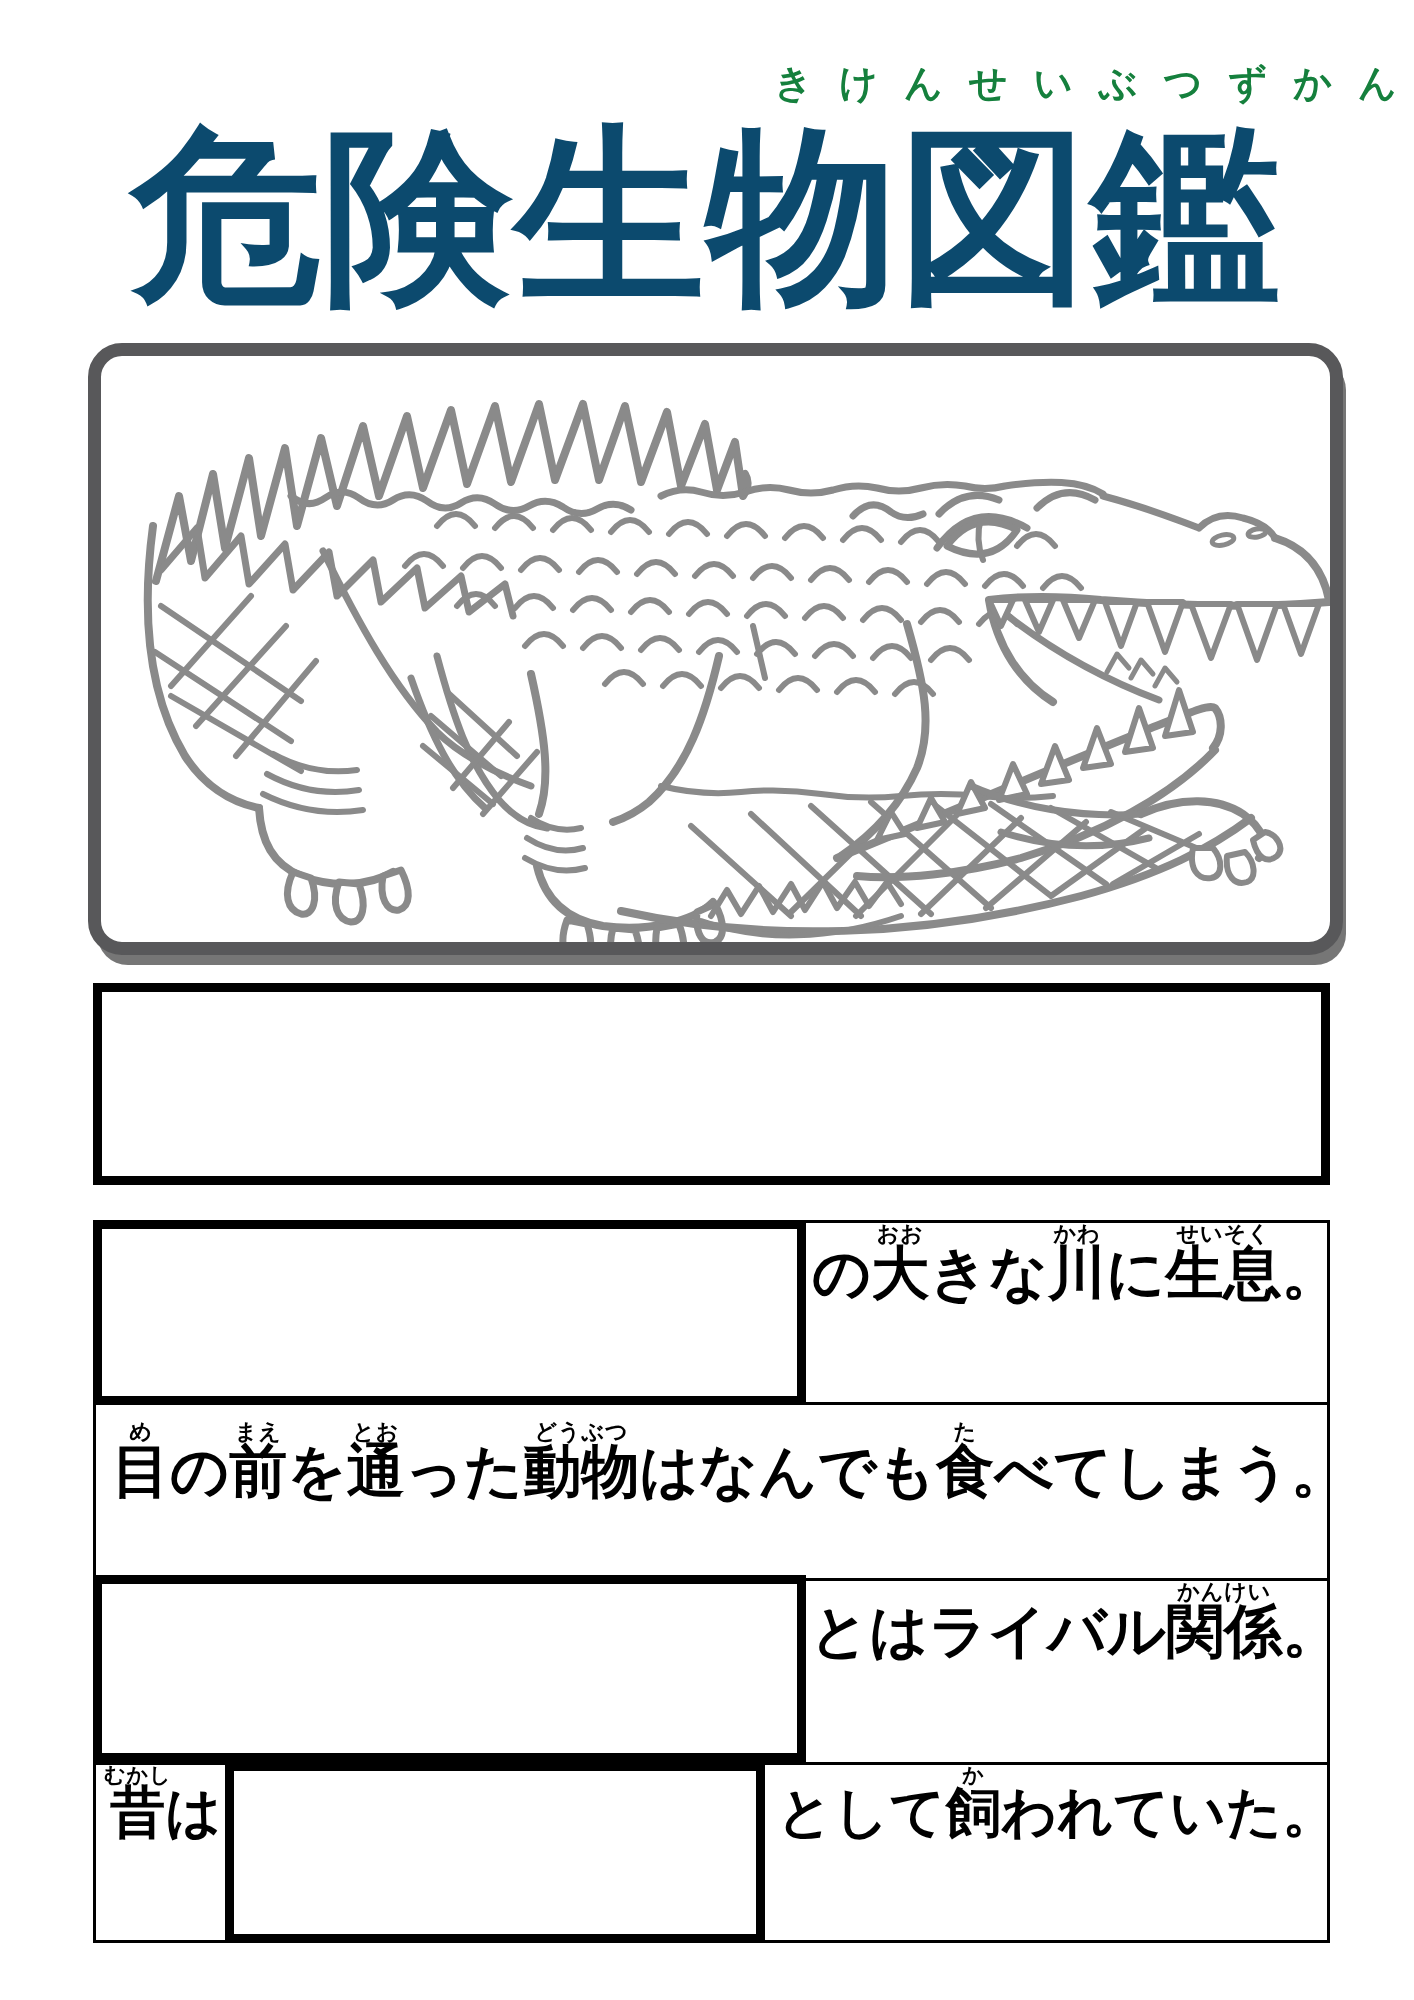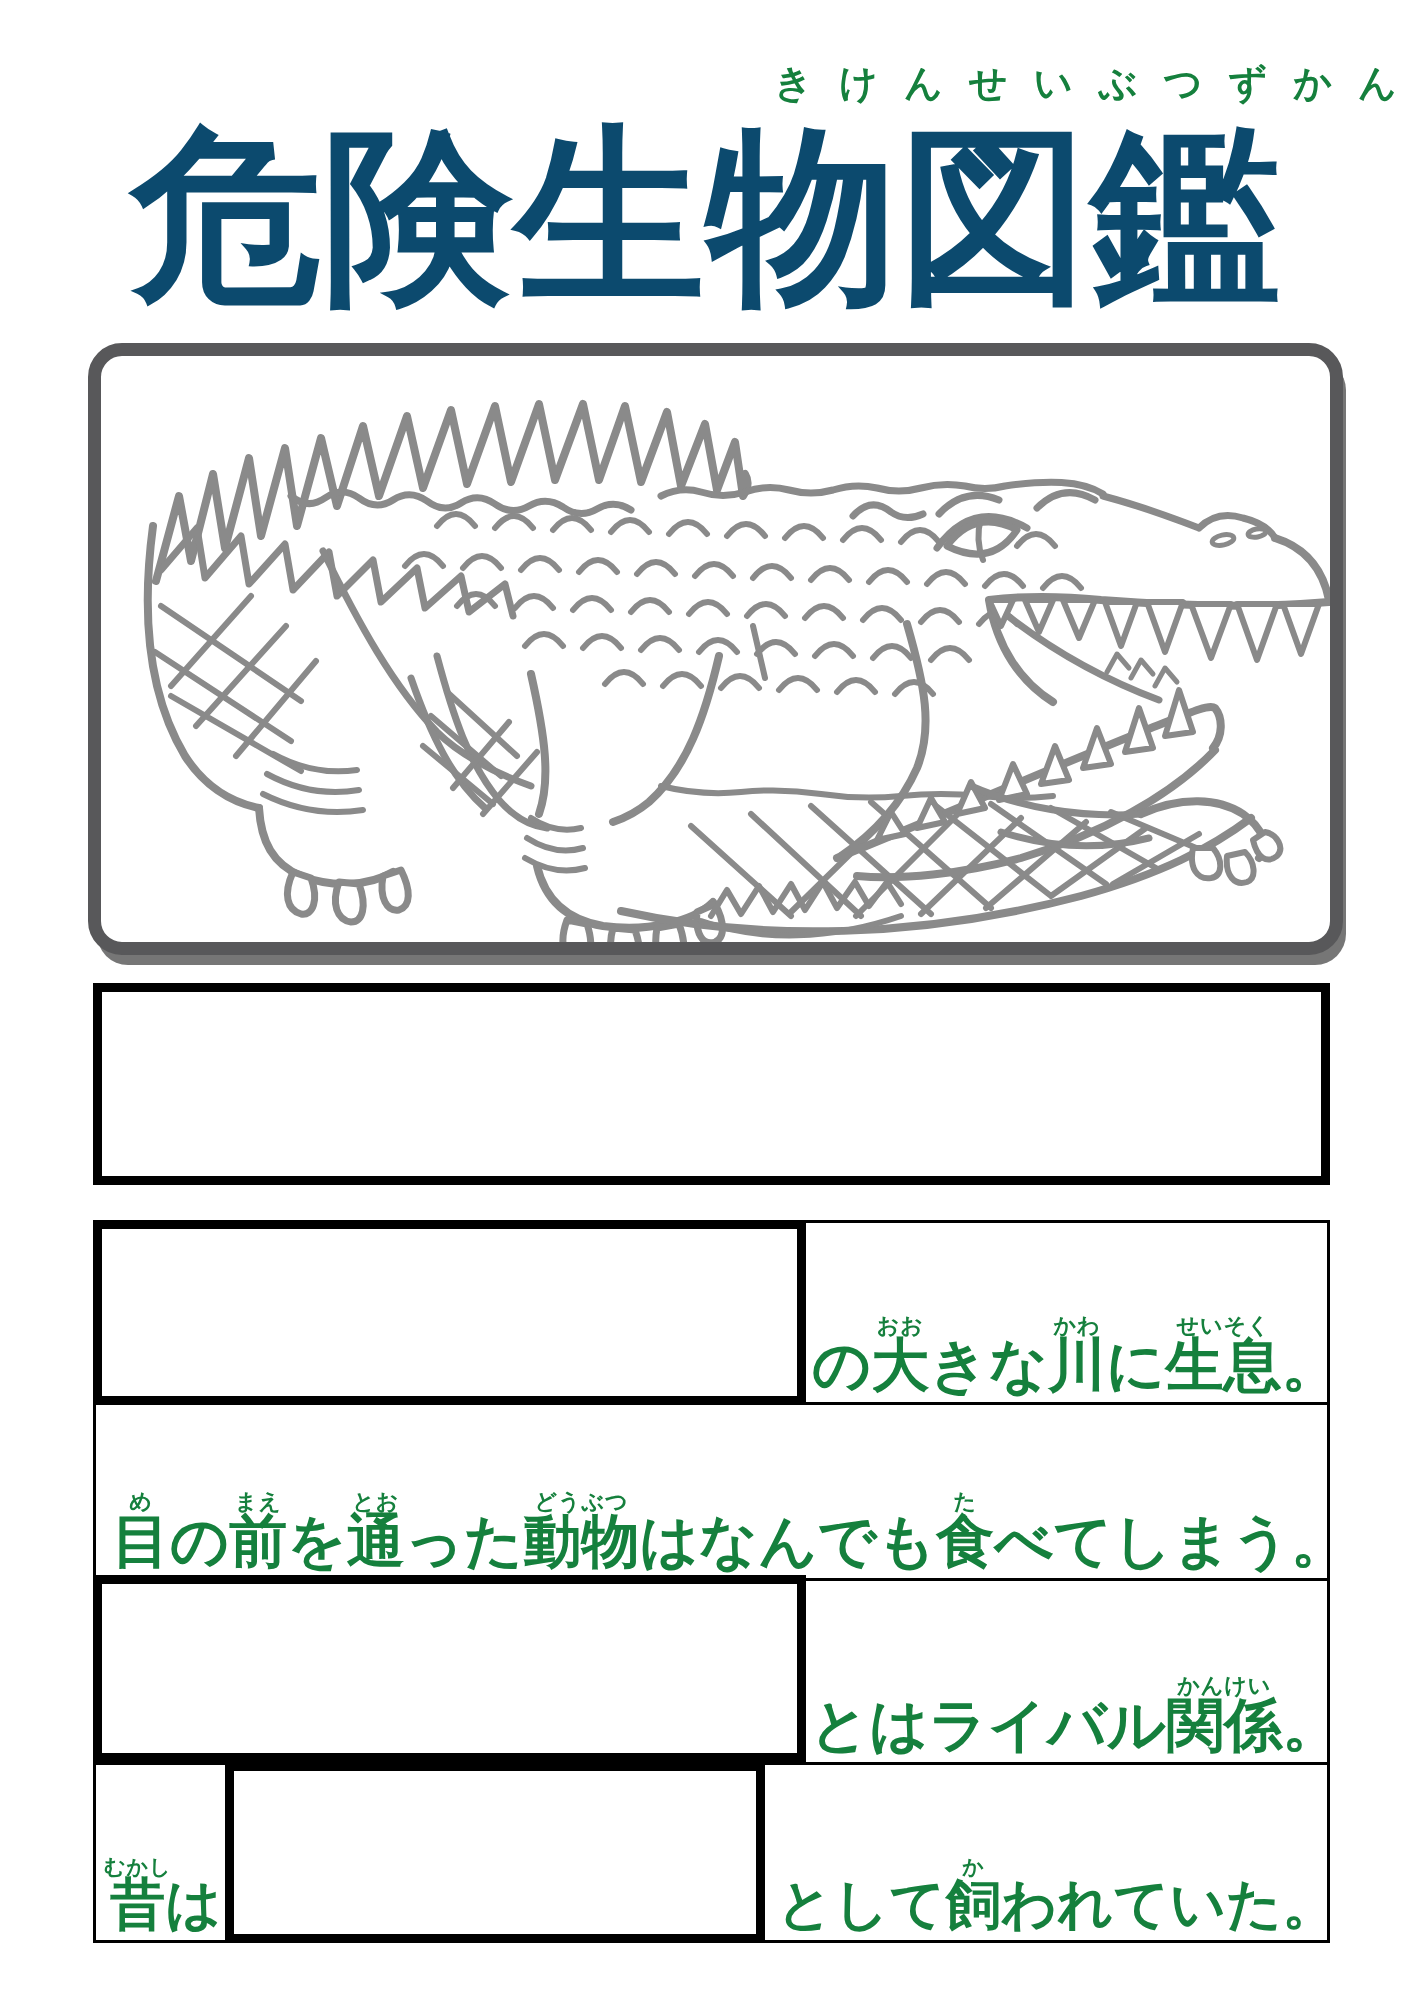--- a/index.html
+++ b/index.html
@@ -22,22 +22,22 @@
   .pic-frame svg{display:block;width:100%;height:100%;}
 
   
   .name-box{position:absolute;left:93px;top:983px;width:1237px;height:202px;
     box-sizing:border-box;border:9px solid #000;background:#fff;}
 
   
   .info-table{position:absolute;left:93px;top:1220px;width:1237px;height:723px;
     box-sizing:border-box;border:3px solid #000;background:#fff;}
   .divider-h{position:absolute;left:-3px;width:1237px;height:3px;background:#000;}
-  .cell{position:absolute;display:flex;align-items:flex-end;box-sizing:border-box;
-    font-weight:bold;color:#15803d;white-space:nowrap;overflow:visible;line-height:1.12;}
+  .cell{position:absolute;display:flex;box-sizing:border-box;
+    font-weight:bold;color:#000000;white-space:nowrap;overflow:visible;line-height:1.12;}
   .cell-58{font-size:58px;}
   .cell-55{font-size:55px;}
   .answer-box{position:absolute;box-sizing:border-box;border:9px solid #000;background:#fff;}
   ruby{ruby-align:center;}
   rt{font-size:22px;font-weight:bold;letter-spacing:1px;}
   .cell-55 rt{font-size:21px;}
 </style>
 </head>
 <body>
 

